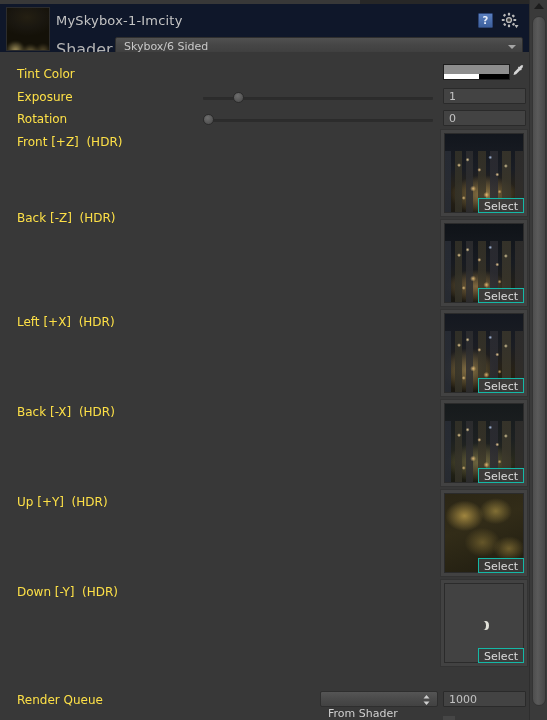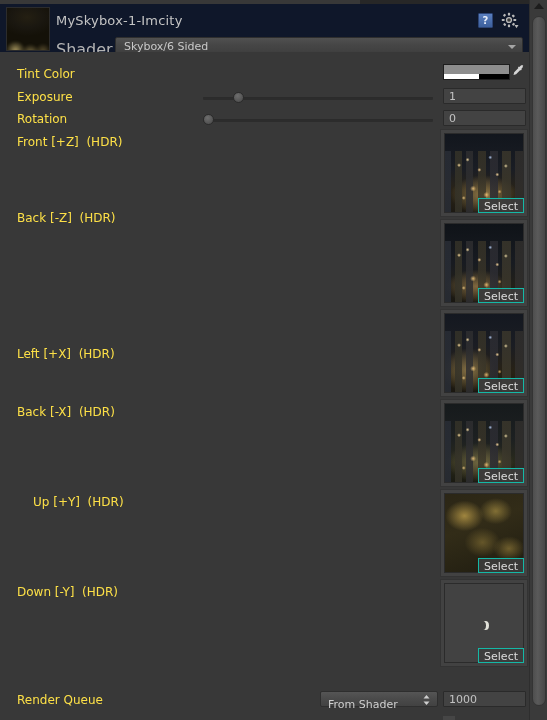--- a/index.html
+++ b/index.html
@@ -310,21 +310,21 @@
     position: absolute;
     left: 320px;
     width: 118px; height: 16px;
     box-sizing: border-box;
     background: linear-gradient(180deg,#555555 0%,#4a4a4a 50%,#424242 100%);
     border: 1px solid #2e2e2e;
     border-radius: 2px;
   }
   .rq-dropdown .val {
     position: absolute;
-    left: 7px; top: 6px;
+    left: 7px; top: 15px;
     font-size: 11px;
     color: #cfcfcf;
   }
   .rq-dropdown .updown {
     position: absolute;
     right: 7px; top: 3px;
     width: 7px; height: 10px;
   }
   .faint-box-r {
     position: absolute;
@@ -437,37 +437,37 @@
     </div>
 
     <div class="prop-label" style="top:159px;">Back [-Z]  (HDR)</div>
     <div class="tex-slot" style="top:167px;">
       <div class="tex-img">
           <div class="city v2"></div>
         </div>
       <div class="select-btn">Select</div>
     </div>
 
-    <div class="prop-label" style="top:263px;margin-top:32px;">Left [+X]  (HDR)</div>
+    <div class="prop-label" style="top:263px;">Left [+X]  (HDR)</div>
     <div class="tex-slot" style="top:257px;">
       <div class="tex-img">
           <div class="city v3"></div>
         </div>
       <div class="select-btn">Select</div>
     </div>
 
     <div class="prop-label" style="top:353px;">Back [-X]  (HDR)</div>
     <div class="tex-slot" style="top:347px;">
       <div class="tex-img">
           <div class="city v4"></div>
         </div>
       <div class="select-btn">Select</div>
     </div>
 
-    <div class="prop-label" style="top:443px;margin-left:16px;">Up [+Y]  (HDR)</div>
+    <div class="prop-label" style="top:443px;">Up [+Y]  (HDR)</div>
     <div class="tex-slot" style="top:437px;">
       <div class="tex-img">
           <div class="clouds"></div>
         </div>
       <div class="select-btn">Select</div>
     </div>
 
     <div class="prop-label" style="top:533px;">Down [-Y]  (HDR)</div>
     <div class="tex-slot" style="top:527px;">
       <div class="tex-img">

